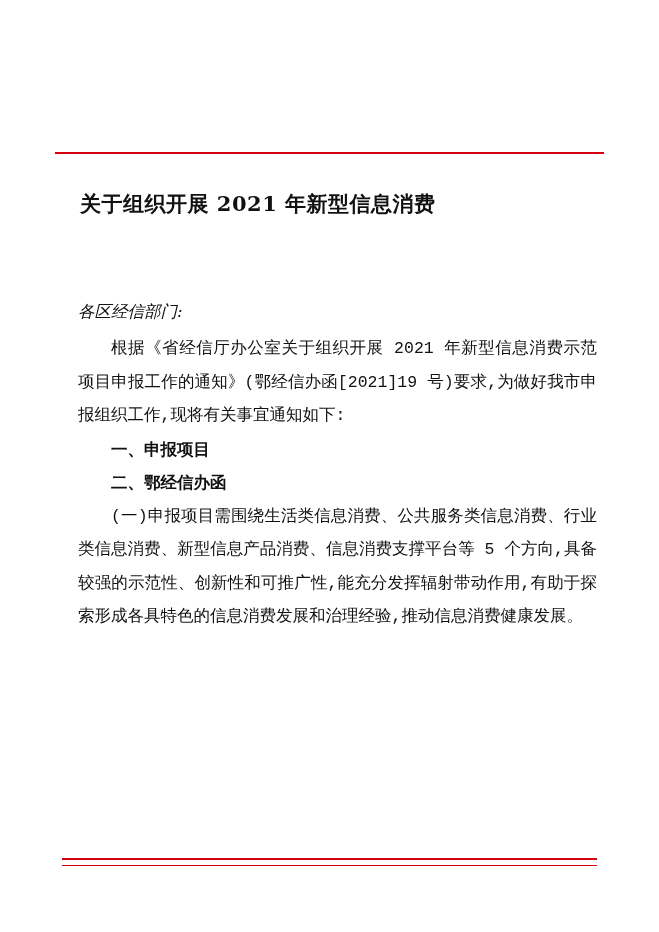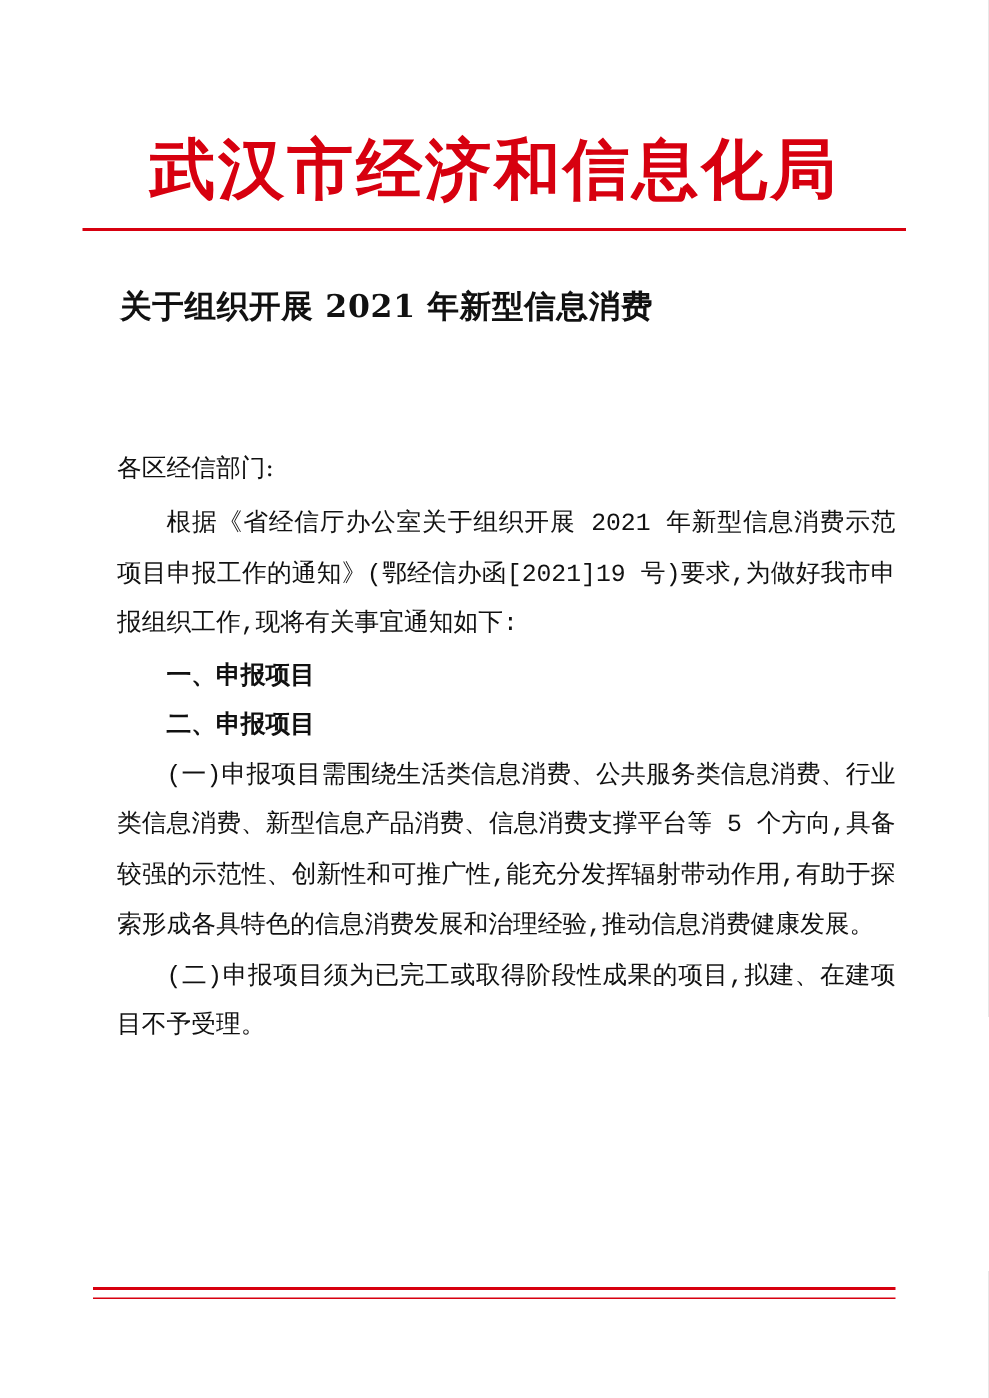--- a/index.html
+++ b/index.html
@@ -63,20 +63,21 @@
     top: 295px;
     color: #111111;
     font-size: 16.5px;
     line-height: 2.03;
     text-align: justify;
     text-justify: inter-ideograph;
   }
   .salutation {
     margin: 0 0 4px 0;
     text-indent: 0;
+    font-style: italic;
   }
   p.para {
     margin: 0;
     text-indent: 2em;
     font-family: Liberation Mono, monospace;
   }
   p.heading {
     margin: 0;
     text-indent: 2em;
     font-weight: bold;
@@ -97,38 +98,36 @@
     bottom: 66px;
     height: 1px;
     background: #d7000f;
   }
 </style>
 </head>
 <body>
 
 <div id="page">
 
-  <div class="org-header">武汉市经济和信息化局</div>
 
   <div class="red-rule-top"></div>
 
   <div class="doc-title">
     <span class="line">关于组织开展 2021 年新型信息消费</span>
   </div>
 
   <div class="body-block">
 
     <p class="salutation">各区经信部门:</p>
 
     <p class="para">根据《省经信厅办公室关于组织开展 2021 年新型信息消费示范项目申报工作的通知》(鄂经信办函[2021]19 号)要求,为做好我市申报组织工作,现将有关事宜通知如下:</p>
 
     <p class="heading">一、申报项目</p>
 
-    <p class="heading">二、申报项目</p>
+    <p class="heading">二、鄂经信办函</p>
     <p class="para">(一)申报项目需围绕生活类信息消费、公共服务类信息消费、行业类信息消费、新型信息产品消费、信息消费支撑平台等 5 个方向,具备较强的示范性、创新性和可推广性,能充分发挥辐射带动作用,有助于探索形成各具特色的信息消费发展和治理经验,推动信息消费健康发展。</p>
-    <p class="para">(二)申报项目须为已完工或取得阶段性成果的项目,拟建、在建项目不予受理。</p>
 
   </div>
 
   <div class="red-rule-bottom-1"></div>
   <div class="red-rule-bottom-2"></div>
 
 </div>
 
 </body></html>

